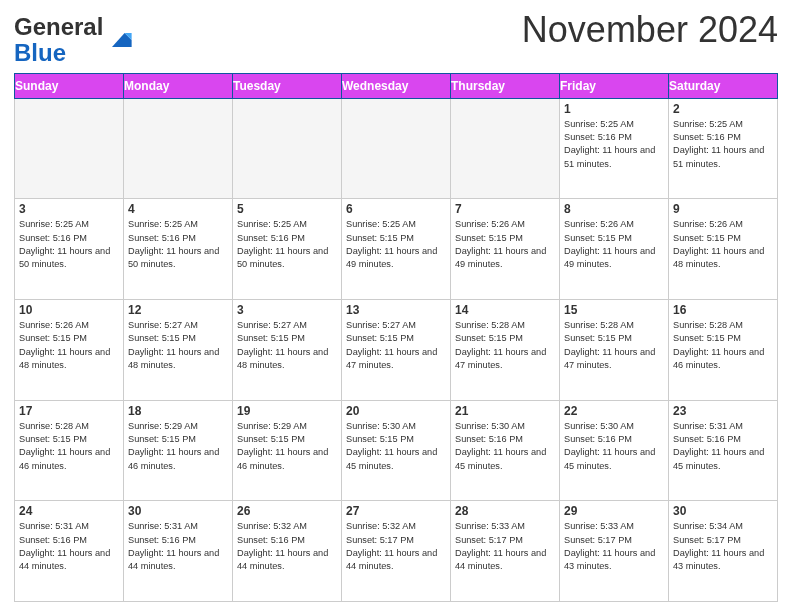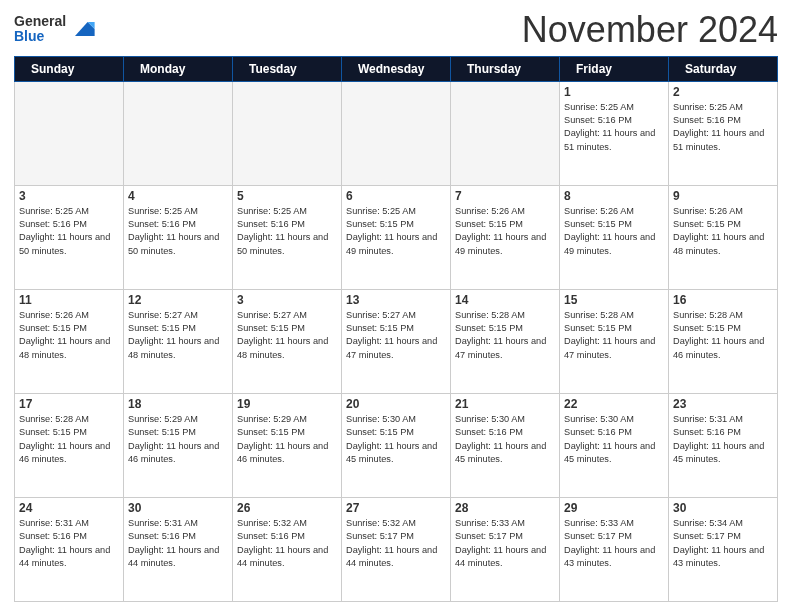--- a/index.html
+++ b/index.html
@@ -22,21 +22,21 @@
       justify-content: space-between;
       align-items: flex-start;
       margin-bottom: 6px;
     }
     .logo {
       display: flex;
       align-items: center;
       margin-top: 4px;
     }
     .logo-text {
-      font-size: 14px;
+      font-size: 24px;
       font-weight: bold;
       line-height: 1.1;
     }
     .logo-general { color: #333; }
     .logo-blue { color: #1565c0; }
     .logo-icon {
       width: 28px;
       height: 28px;
       margin-left: 2px;
     }
@@ -53,25 +53,25 @@
       color: #333;
     }
     .calendar {
       flex: 1;
       border: 1px solid #ccc;
       border-collapse: collapse;
       width: 100%;
       table-layout: fixed;
     }
     .calendar th {
-      background: #0f172a;
+      background: #d946ef;
       color: #fff;
       font-size: 12px;
       font-weight: bold;
-      padding: 5px 16px;
+      padding: 5px 0;
       text-align: left;
       border: 1px solid #1055a0;
     }
     .calendar td {
       border: 1px solid #ccc;
       vertical-align: top;
       padding: 3px 4px;
       font-size: 9.5px;
       color: #333;
       background: #fff;
@@ -194,21 +194,21 @@
           </td>
           <td>
             <span class="day-num">9</span>
             <div class="day-info" style="white-space: pre-line;">Sunrise: 5:26 AM
 Sunset: 5:15 PM
 Daylight: 11 hours and 48 minutes.</div>
           </td>
         </tr>
         <tr>
           <td>
-            <span class="day-num">11</span>
+            <span class="day-num">10</span>
             <div class="day-info" style="white-space: pre-line;">Sunrise: 5:26 AM
 Sunset: 5:15 PM
 Daylight: 11 hours and 48 minutes.</div>
           </td>
           <td>
             <span class="day-num">12</span>
             <div class="day-info" style="white-space: pre-line;">Sunrise: 5:27 AM
 Sunset: 5:15 PM
 Daylight: 11 hours and 48 minutes.</div>
           </td>

